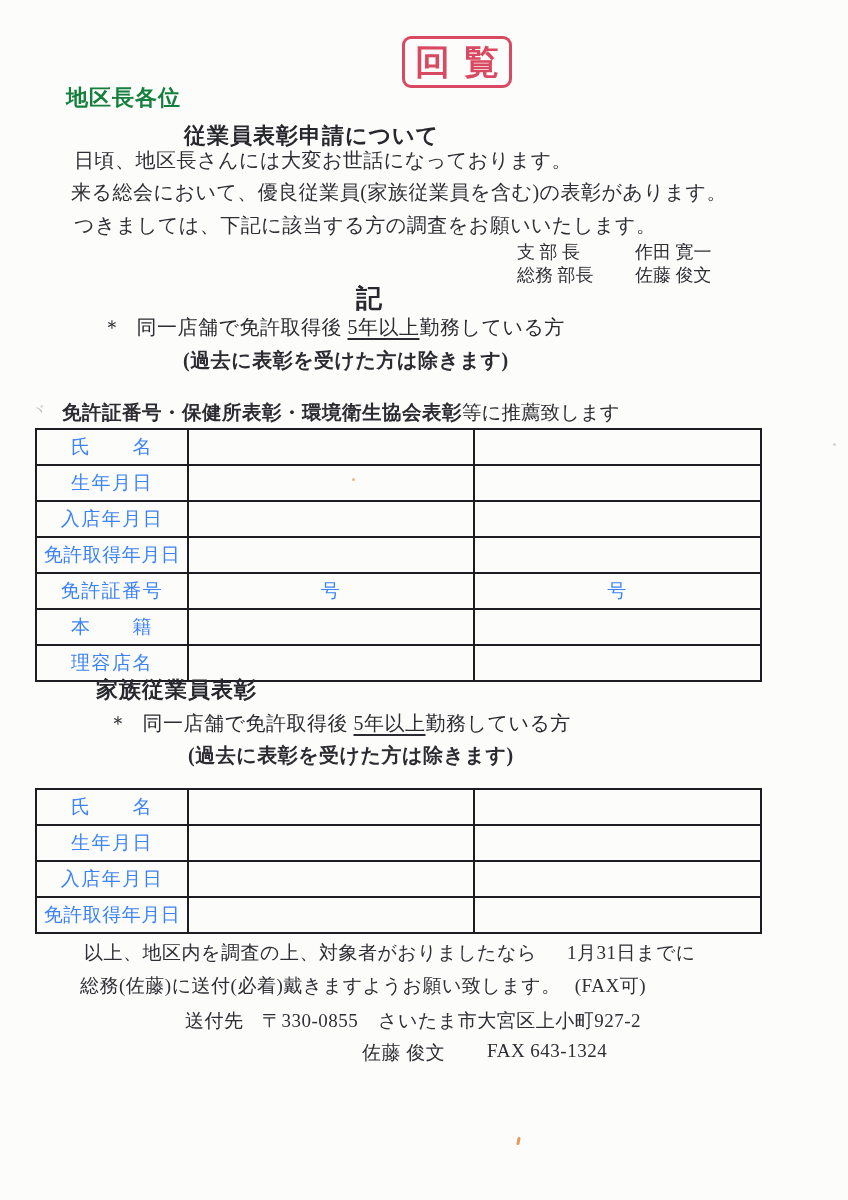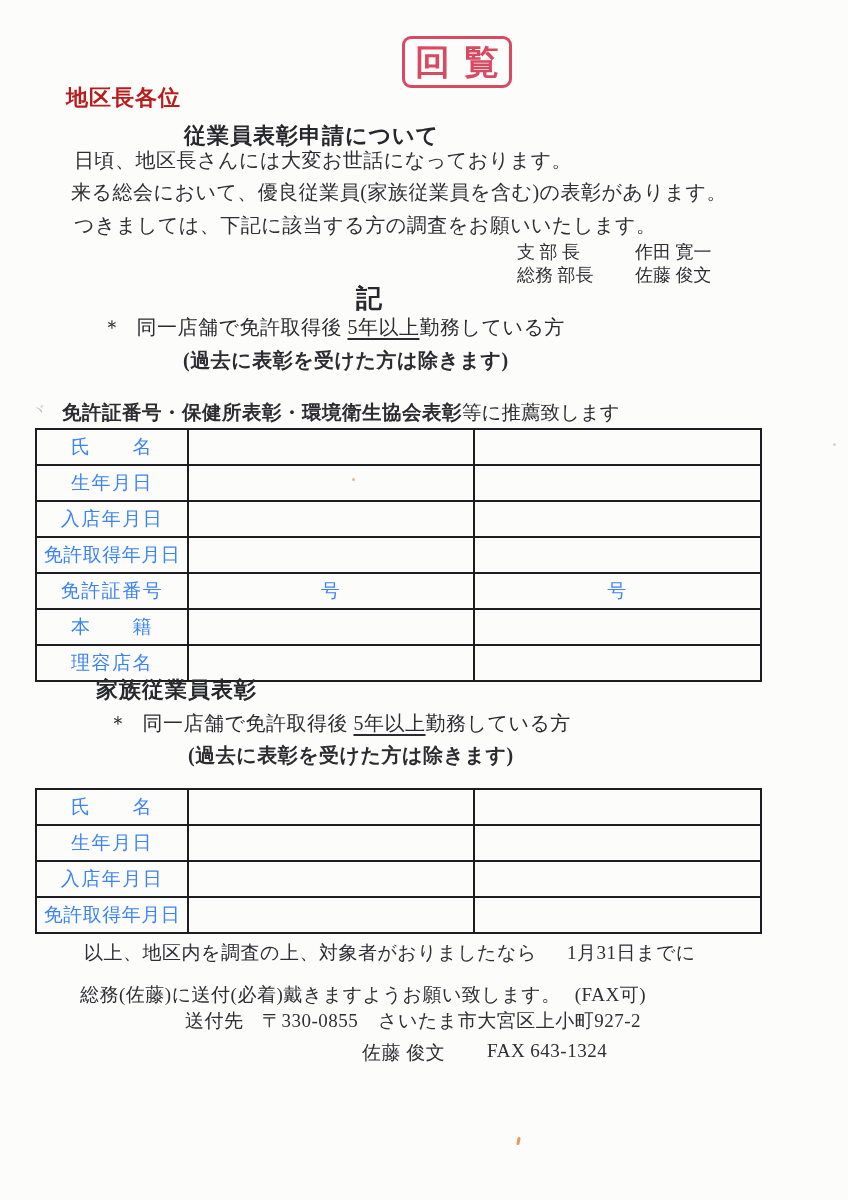--- a/index.html
+++ b/index.html
@@ -19,21 +19,21 @@
     position:absolute;left:402px;top:36px;width:104px;height:46px;
     border:3.5px solid #d84a62;border-radius:9px;
     display:flex;align-items:center;justify-content:center;
     color:#d84a62;
   }
   .stamp span{
     font-family:"Liberation Serif","DejaVu Serif",serif;
     font-weight:700;font-size:35px;letter-spacing:14px;margin-right:-14px;line-height:1;
   }
 
-  .salutation{left:66px;top:83px;font-size:22px;color:#b91c1c;}
+  .salutation{left:66px;top:83px;font-size:22px;color:#15803d;}
   .doc-title{left:184px;top:113px;font-size:22px;color:#27272e;margin-top:8px;}
 
   .intro{font-size:20px;letter-spacing:0.5px;color:#2e2e35;}
 
   .signatories{left:517px;top:241px;font-size:18px;line-height:23px;color:#2e2e35;}
   .sig-row{display:flex;}
   .sig-role{width:118px;}
 
   .ki{left:330px;top:281px;width:80px;text-align:center;font-size:26px;font-weight:700;color:#27272e;letter-spacing:2px;}
 
@@ -185,21 +185,21 @@
         <td style="letter-spacing:0.5px;">免許取得年月日</td>
         <td></td>
         <td></td>
       </tr>
     </tbody>
   </table>
 
   <div class="abs closing" style="left:84px;top:940px;">
     <span>以上、地区内を調査の上、対象者がおりましたなら</span><span class="gap-lg">1月31日までに</span>
   </div>
-  <div class="abs closing" style="left:80px;top:973px;margin-top:9px;">
+  <div class="abs closing" style="left:80px;top:973px;">
     <span>総務(佐藤)に送付(必着)戴きますようお願い致します。</span><span class="gap-sm">(FAX可)</span>
   </div>
   <div class="abs closing" style="left:185px;top:1008px;">送付先</div>
   <div class="abs closing" style="left:262px;top:1008px;">〒330-0855</div>
   <div class="abs closing" style="left:378px;top:1008px;">さいたま市大宮区上小町927-2</div>
   <div class="abs closing" style="left:362px;top:1040px;">佐藤 俊文</div>
   <div class="abs closing" style="left:487px;top:1040px;">FAX 643-1324</div>
 
   <div class="speck" style="left:33px;top:402px;font-size:12px;color:#8a8a8a;opacity:.55;transform:rotate(-8deg);font-family:'Liberation Serif',serif;">ヾ</div>
   <div class="speck" style="left:352px;top:478px;width:3px;height:3px;background:#e09a50;border-radius:50%;opacity:.7;"></div>

